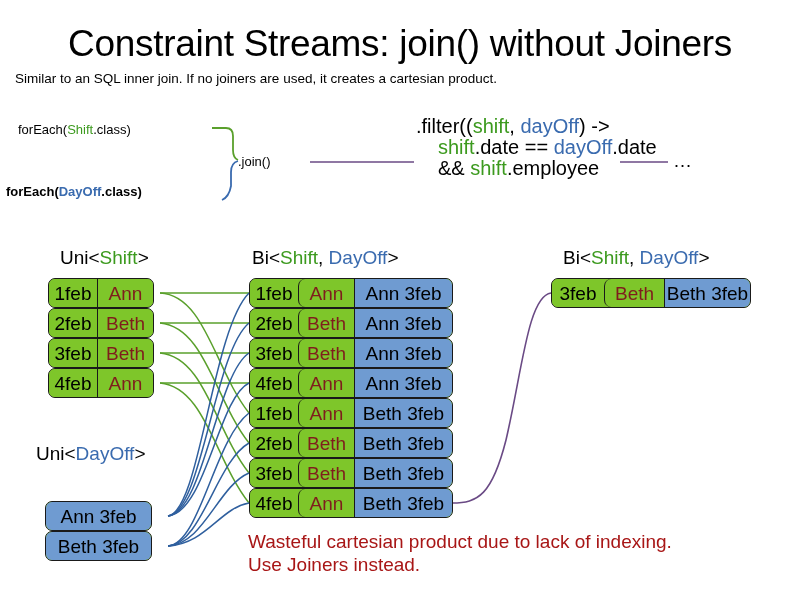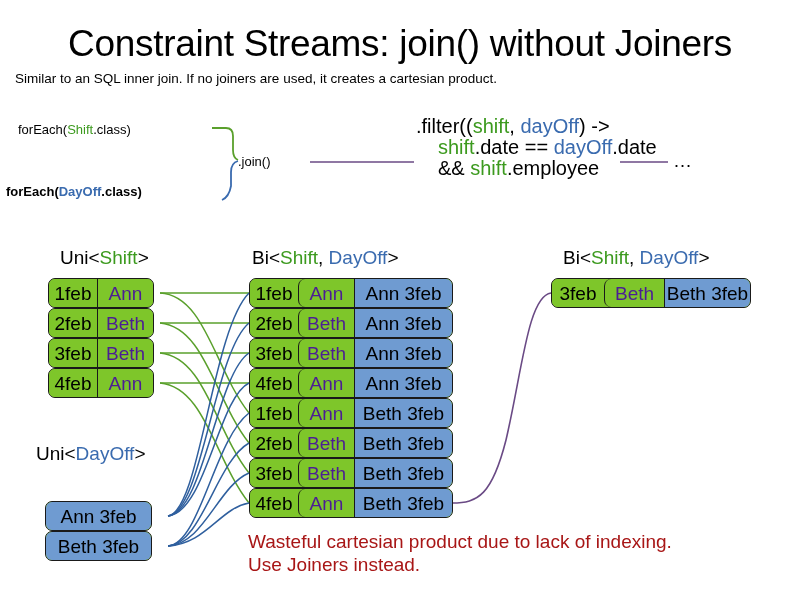--- a/index.html
+++ b/index.html
@@ -62,21 +62,21 @@
     overflow:hidden;
     background:#7ec62a;
   }
   .cell{
     display:flex;align-items:center;justify-content:center;
     box-sizing:border-box;
     font-size:19px;line-height:19px;
     height:100%;
   }
   .cell.green{background:#7ec62a;color:#000;}
-  .cell.green.name{color:#4c1d95;text-align:center;}
+  .cell.green.name{color:#7f1d1d;text-align:center;}
   .cell.blue{background:#6f9bd1;color:#000;}
   .cell.sep{border-left:1.6px solid #1a1a1a;border-radius:7px 0 0 7px;}
 
   .card .cell:first-child{border-radius:5px 0 0 5px;}
   .card .cell:last-child{border-radius:0 5px 5px 0;}
 
   
   .uni-shift .cell.date{width:48px;}
   .uni-shift .cell.name{width:56px;}
 

